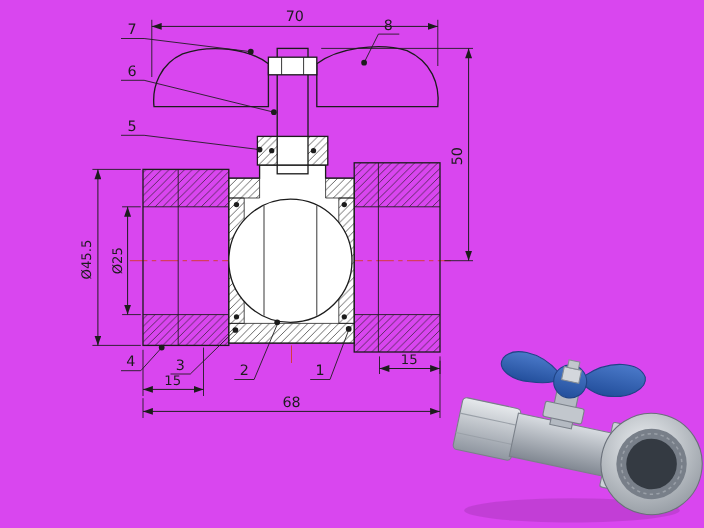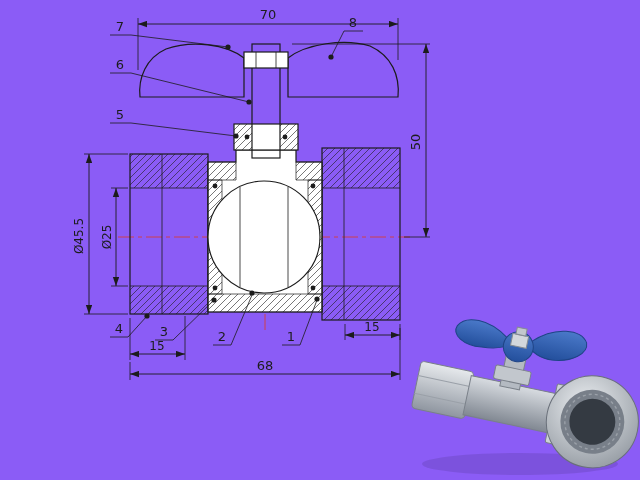--- a/index.html
+++ b/index.html
@@ -1,16 +1,16 @@
 <!DOCTYPE html>
 <html><head>
 <meta charset="utf-8">
 <style>
   html,body{margin:0;padding:0;background:#ffffff;}
-  .canvas{width:640px;height:480px;background:#8b5cf6;overflow:hidden;position:relative;
+  .canvas{width:640px;height:480px;background:#d946ef;overflow:hidden;position:relative;
           font-family:"DejaVu Sans", sans-serif;}
   svg{display:block;}
   text{font-family:"DejaVu Sans", sans-serif; fill:#1c1c1c;}
   .dimtxt{font-size:13px;}
   .dimtxt-sm{font-size:12px;}
   .callout{font-size:13px;}
   .obj{stroke:#1c1c1c;stroke-width:1.2;fill:none;}
   .objf{stroke:#1c1c1c;stroke-width:1.2;fill:#ffffff;}
   .thin{stroke:#1c1c1c;stroke-width:0.8;fill:none;}
   .dimline{stroke:#1c1c1c;stroke-width:0.9;fill:none;}

